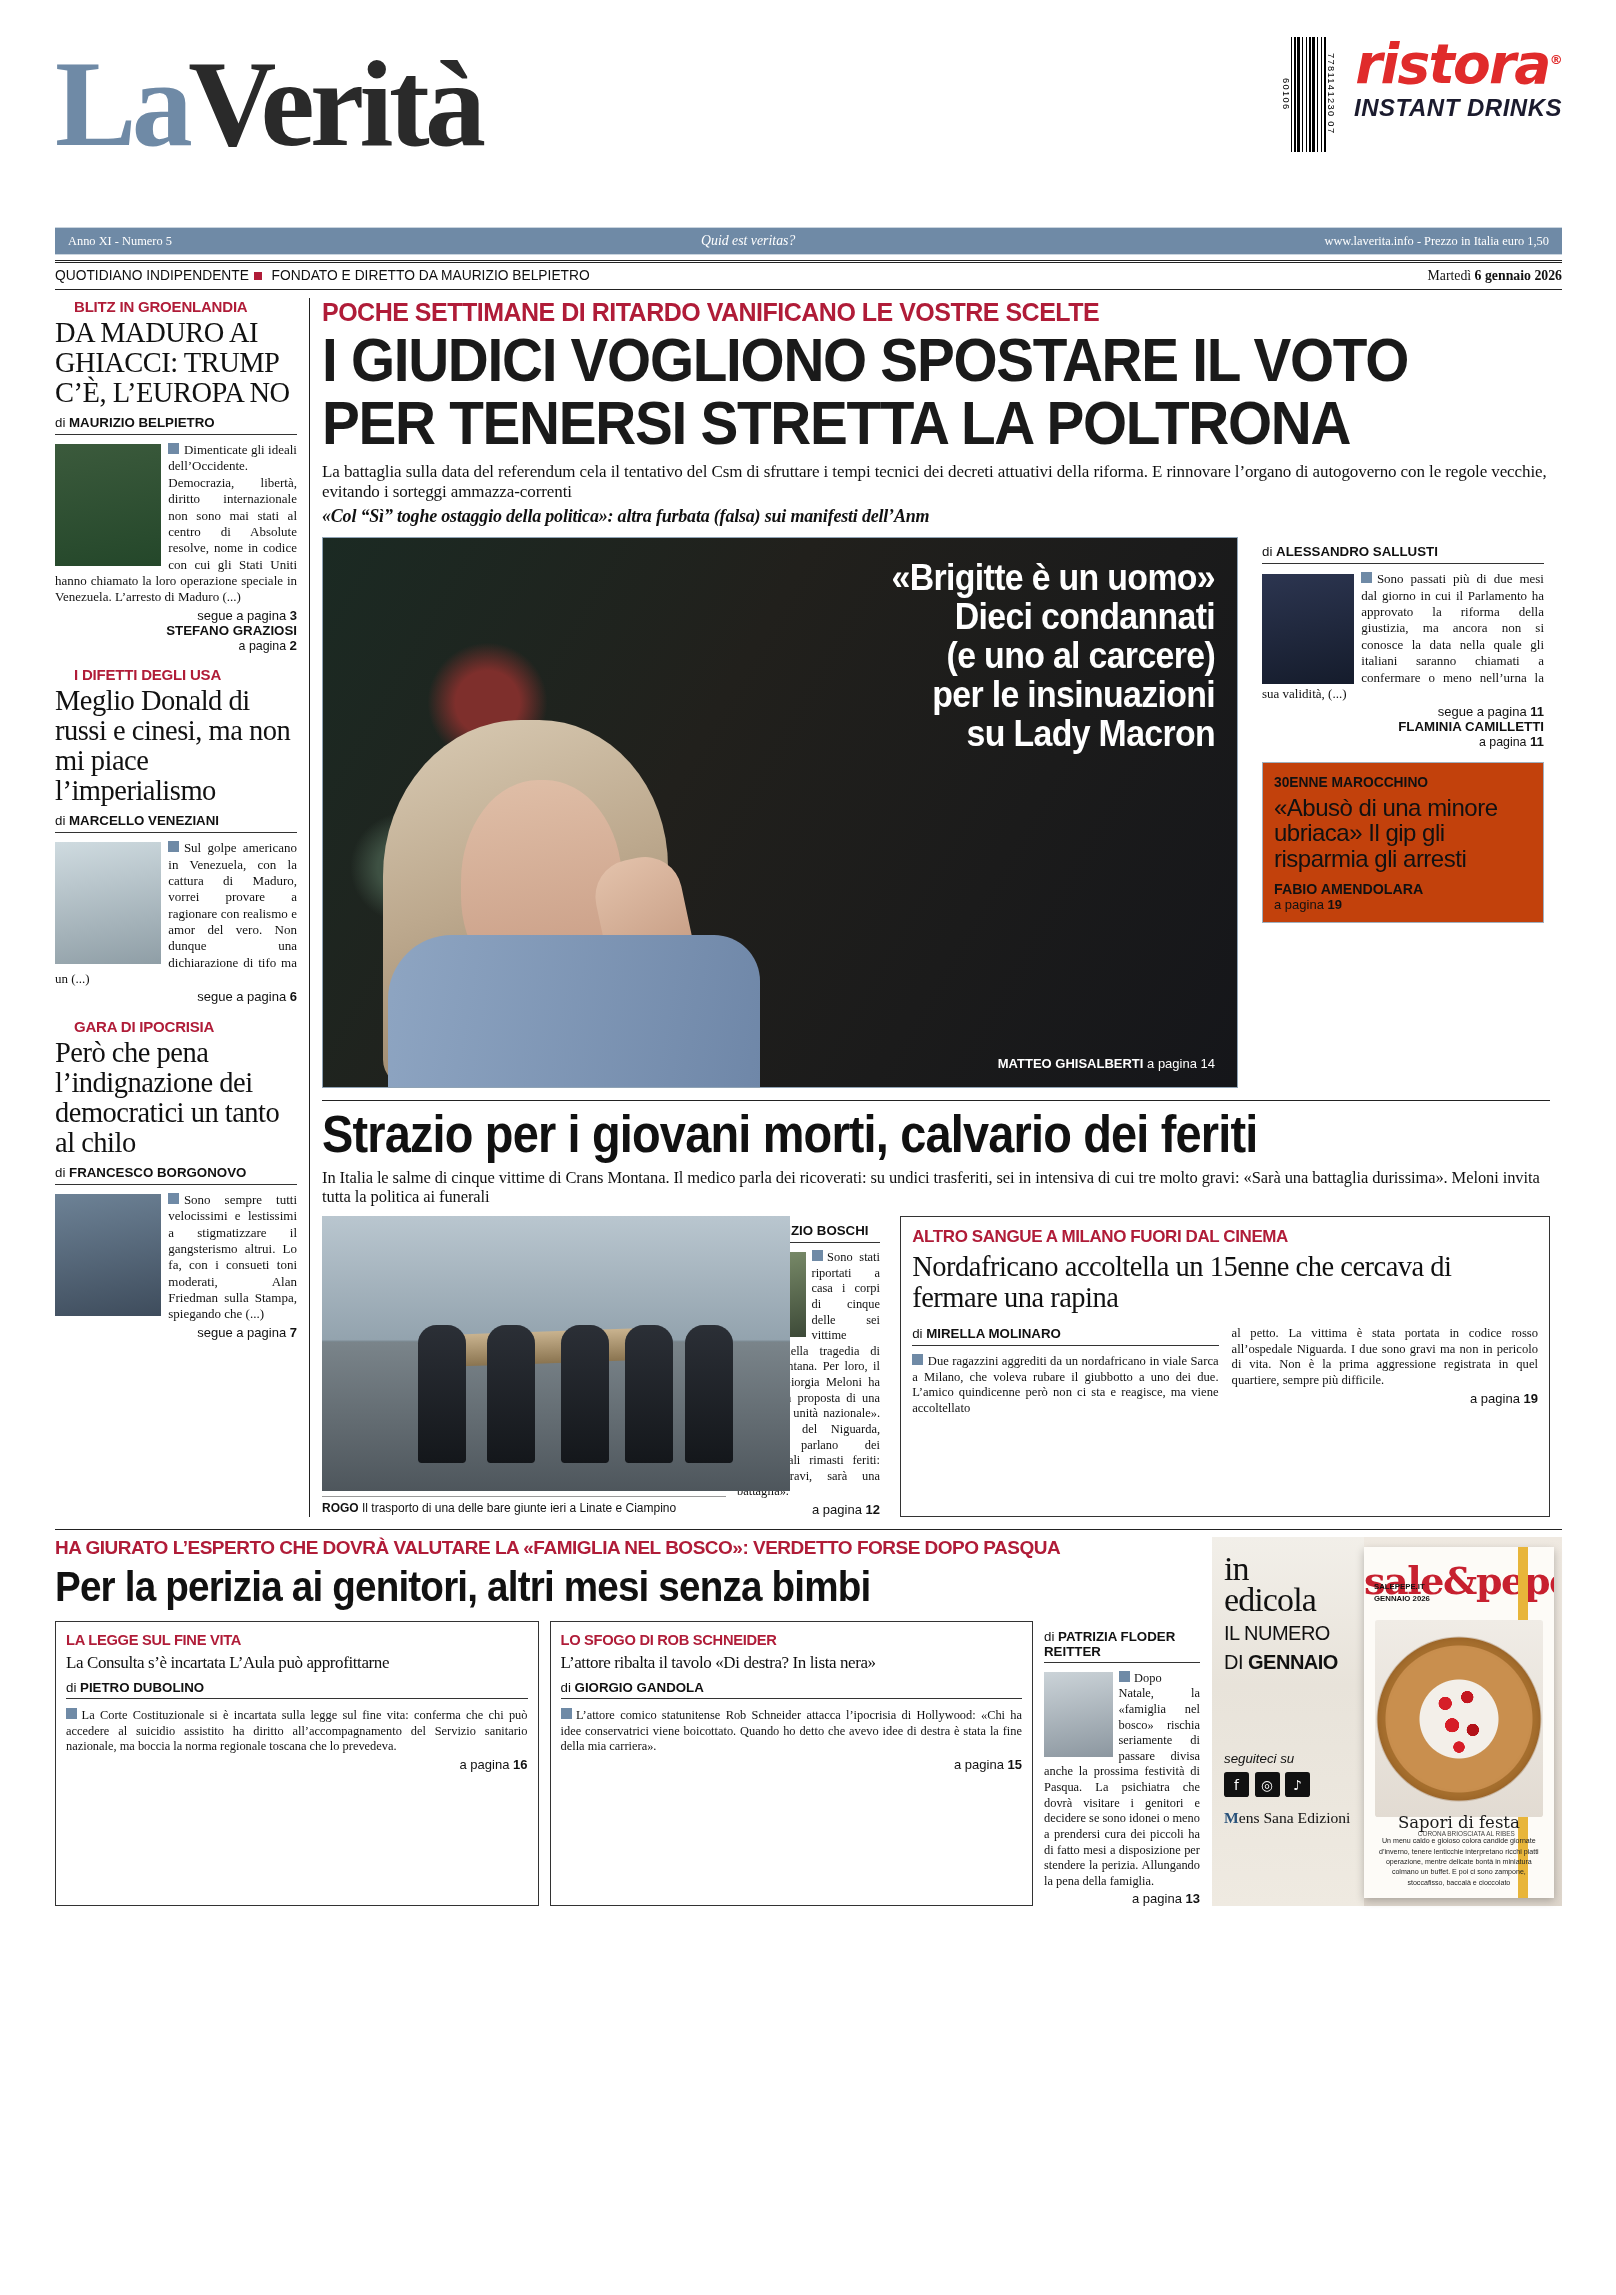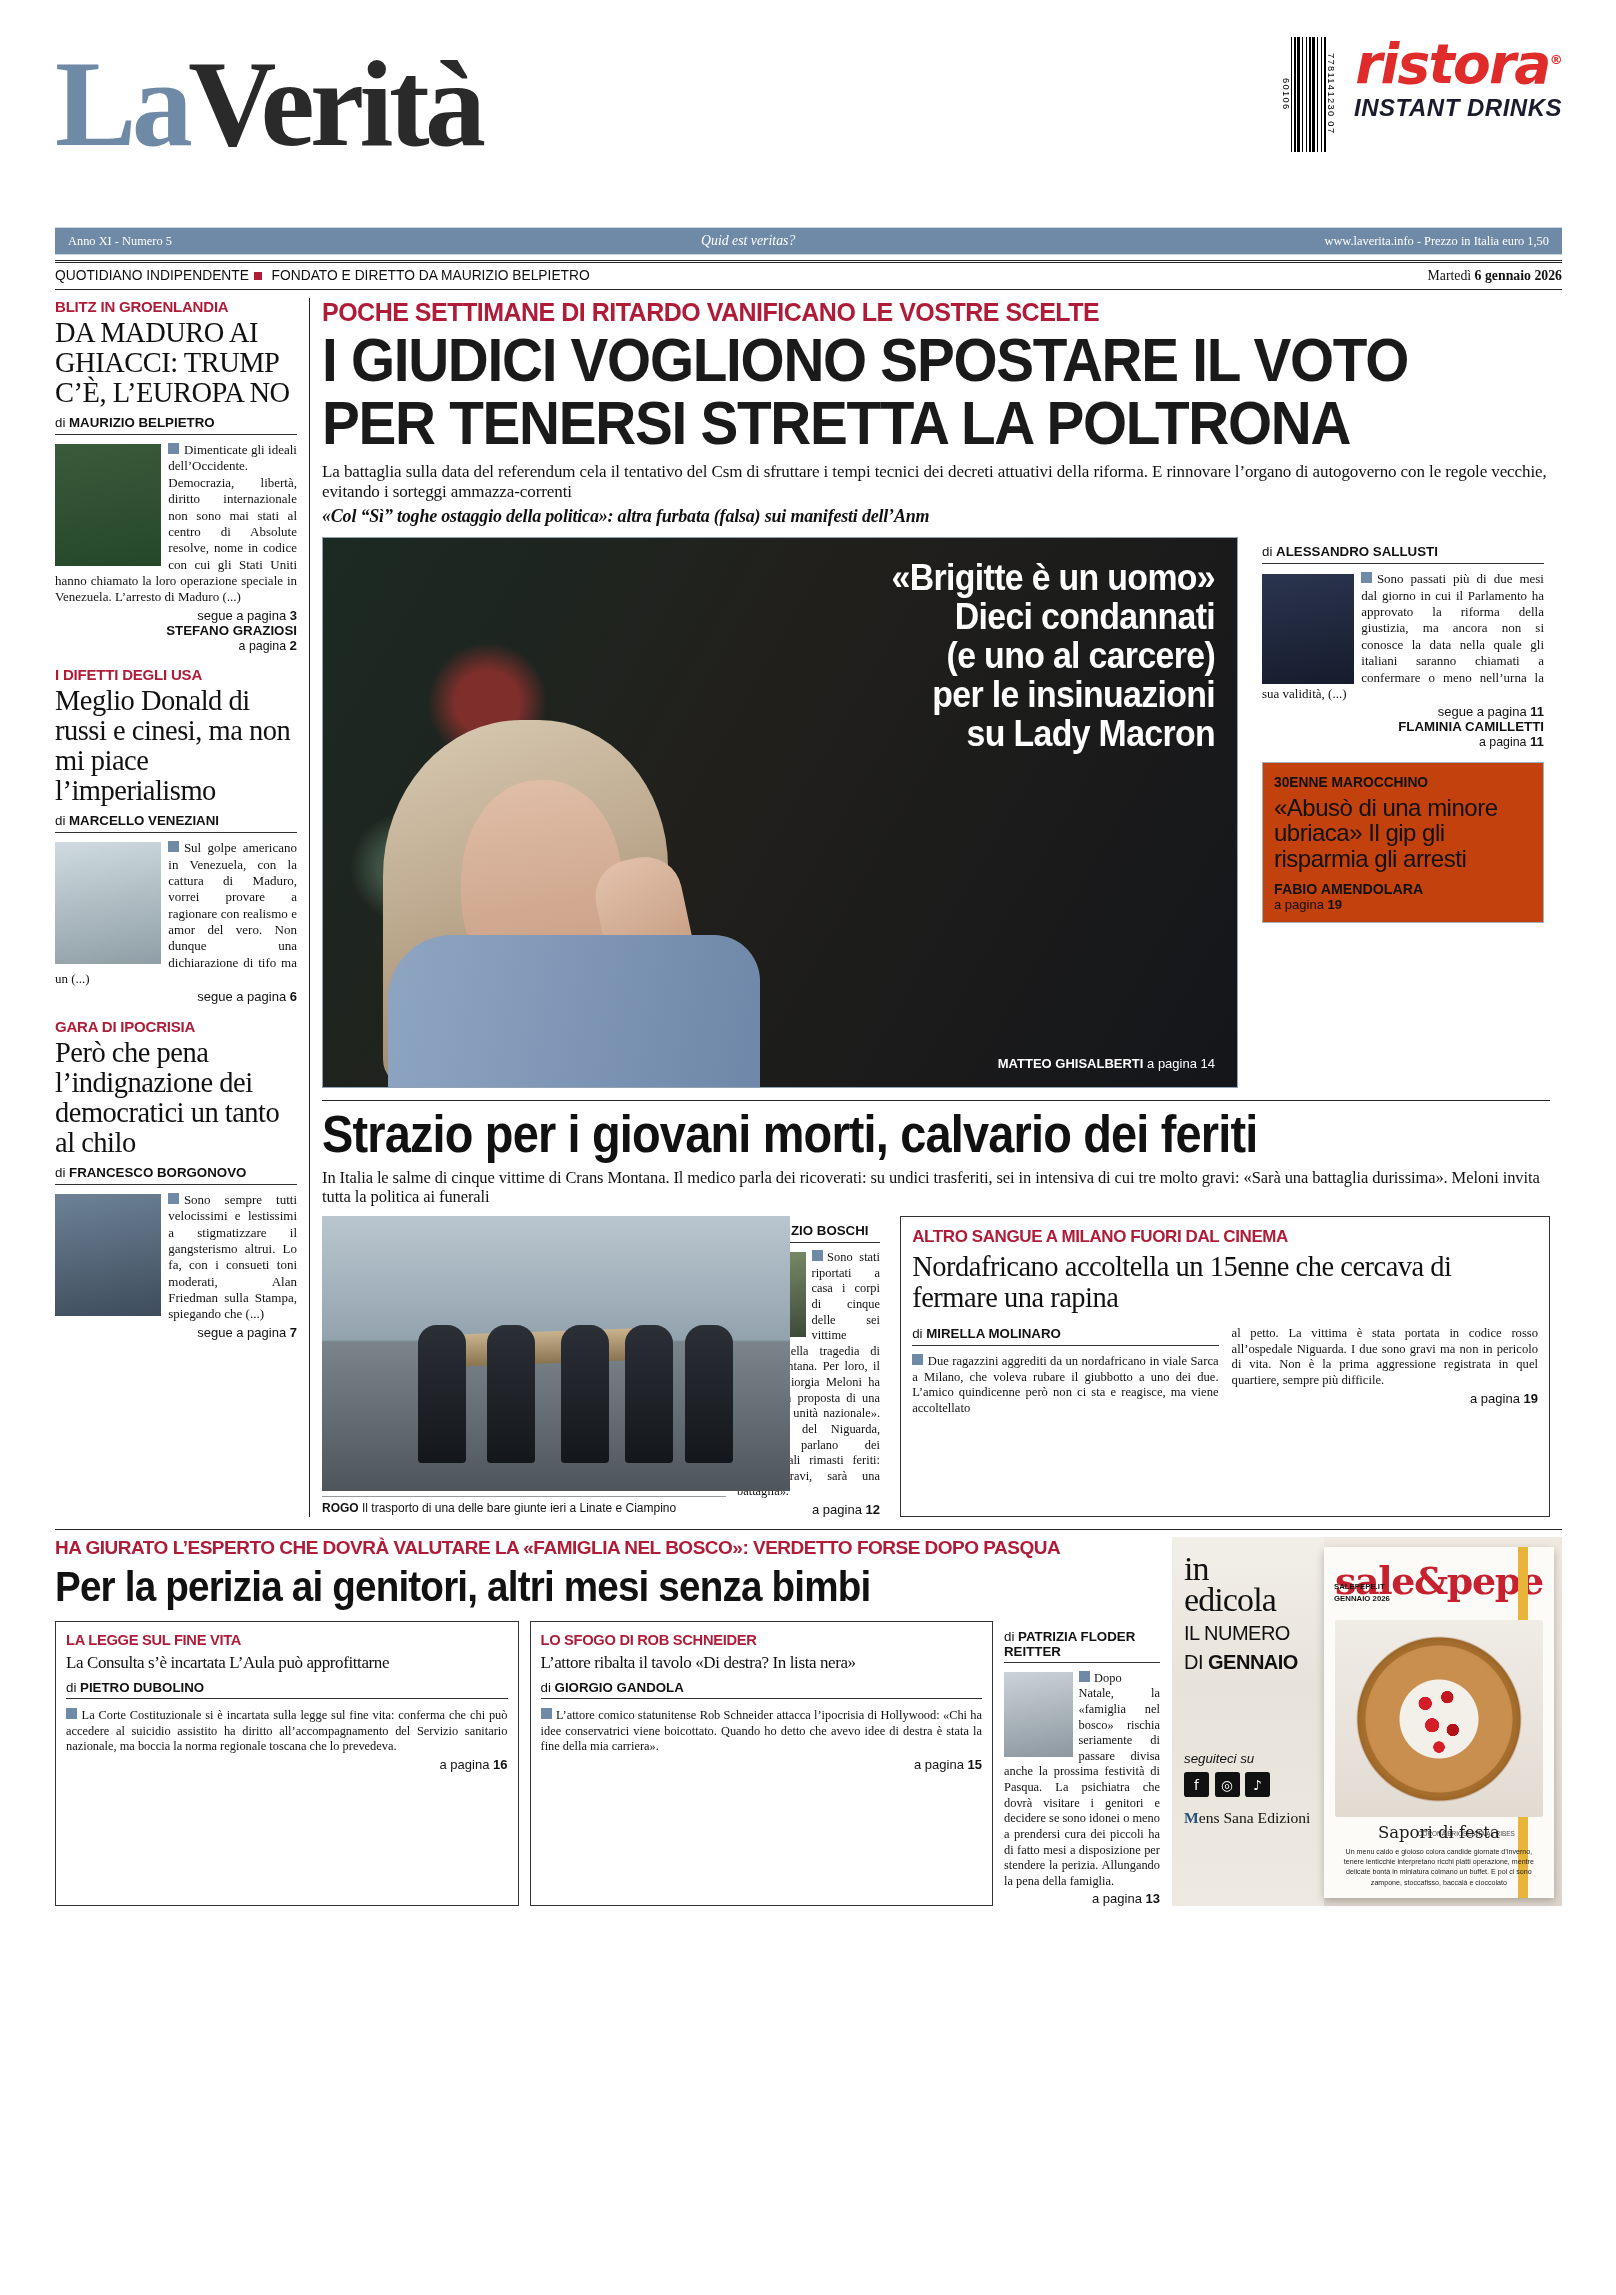--- a/index.html
+++ b/index.html
@@ -50,21 +50,21 @@
   .dateline .date { font-family:"Liberation Serif", serif; font-size:13.8px; }
   .dateline .date b { font-weight:700; }
 
   
   .main { display:flex; gap:0; margin-top:8.3px; }
   .col-left { width:255px; padding-right:12px; border-right:0.9px solid #222; }
   .col-center { flex:1; padding:0 12px; }
 
   
   .kicker { font-family:"Liberation Sans", sans-serif; font-weight:700; color:#b01c38;
-            font-size:15px; letter-spacing:-0.2px; margin-bottom:2.8px; }
+            font-size:15px; letter-spacing:-0.2px; margin-bottom:2.8px;margin-left:19px; }
   .op-head { font-family:"Liberation Serif", serif; font-size:28.5px; line-height:1.05;
              font-weight:400; letter-spacing:-0.5px; }
   .byline { font-family:"Liberation Sans", sans-serif; font-size:13.3px; margin-top:7.3px;
             padding-bottom:3.7px; border-bottom:0.9px solid #333; }
   .byline b { font-weight:700; }
   .op-body { display:flow-root; margin-top:7.3px; font-size:13px; line-height:1.26;
              text-align:justify; hyphens:auto; }
   .op-body .thumb { float:left; width:106px; height:122px; margin:2.3px 7.3px 1.8px 0; }
   .bullet { display:inline-block; width:11px; height:11px; background:#6f8aa6; margin-right:4.6px;
             vertical-align:baseline; }
@@ -167,21 +167,21 @@
   .s3-box { flex:1; border:0.9px solid #333; padding:10px 10px 8.3px 10px; }
   .s3-box .k { font-family:"Liberation Sans",sans-serif; font-weight:700; color:#b01c38;
                font-size:14.7px; letter-spacing:-0.3px; }
   .s3-box .h { font-size:17px; line-height:1.08; margin-top:5.5px; letter-spacing:-0.4px; }
   .s3-box .txt { font-size:12.4px; line-height:1.25; text-align:justify; hyphens:auto; margin-top:9.2px; }
   .s3-3rd { width:156px; padding-left:0; }
   .s3-3rd .op-body { font-size:12.4px; }
   .s3-3rd .op-body .thumb { width:69px; height:85px; margin:1.8px 5.5px 1.8px 0; }
 
   
-  .ad { width:390px; border:0; display:flex; background:#0f766e; }
+  .ad { width:350px; border:0; display:flex; background:#0f766e; }
   .ad-left { width:152px; padding:15.6px 7.3px 9.2px 12px; background:
       linear-gradient(180deg,#f2efe9 0%, #e8e3da 40%, #efeae1 100%); }
   .ad-in { font-family:"Liberation Serif",serif; font-size:34px; line-height:0.93; letter-spacing:-0.9px; }
   .ad-num { font-family:"Liberation Sans",sans-serif; font-size:20px; line-height:1.1; margin-top:6.4px; letter-spacing:-0.5px;}
   .ad-num b { font-weight:700; }
   .ad-follow { font-family:"Liberation Sans",sans-serif; font-style:italic; font-size:13.3px; margin-top:78px; }
   .ad-icons { display:flex; gap:5.5px; margin-top:6.4px; }
   .ad-icons i { width:25px; height:25px; background:#111; color:#fff; display:flex;
                 align-items:center; justify-content:center; font-style:normal;
                 font-family:"DejaVu Sans",sans-serif; font-size:13.8px; border-radius:2.8px; }

